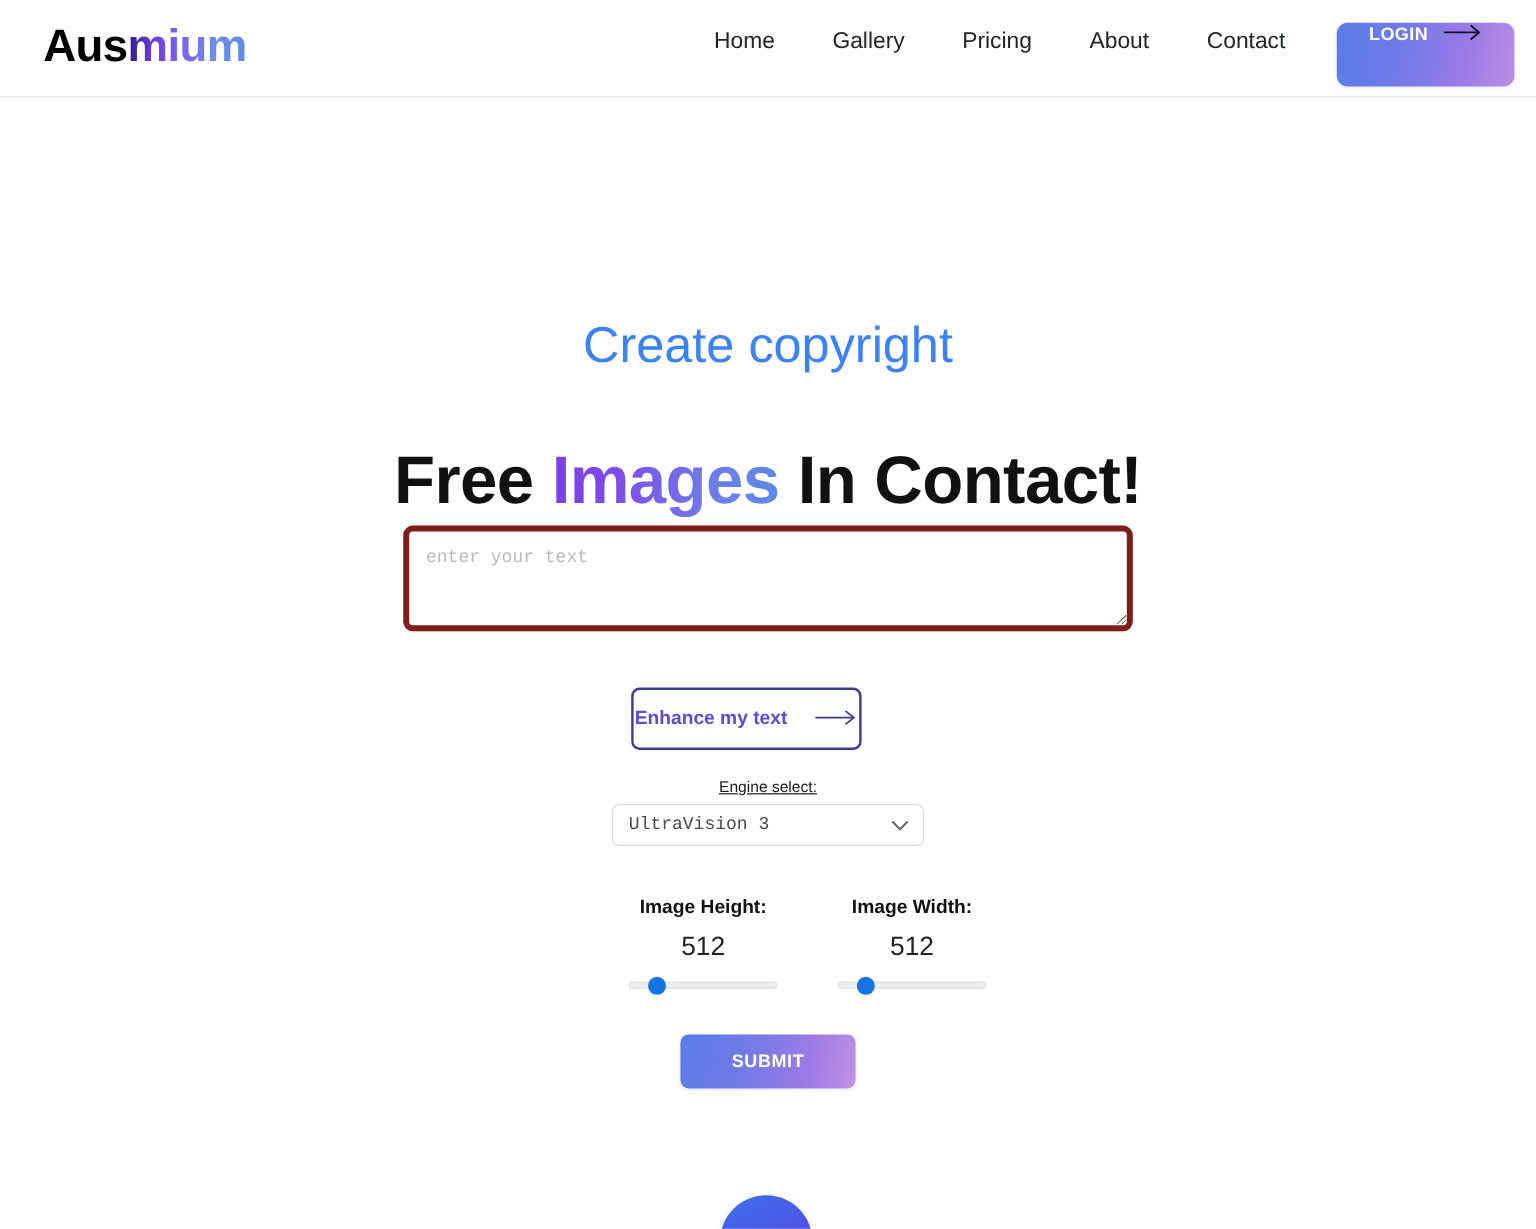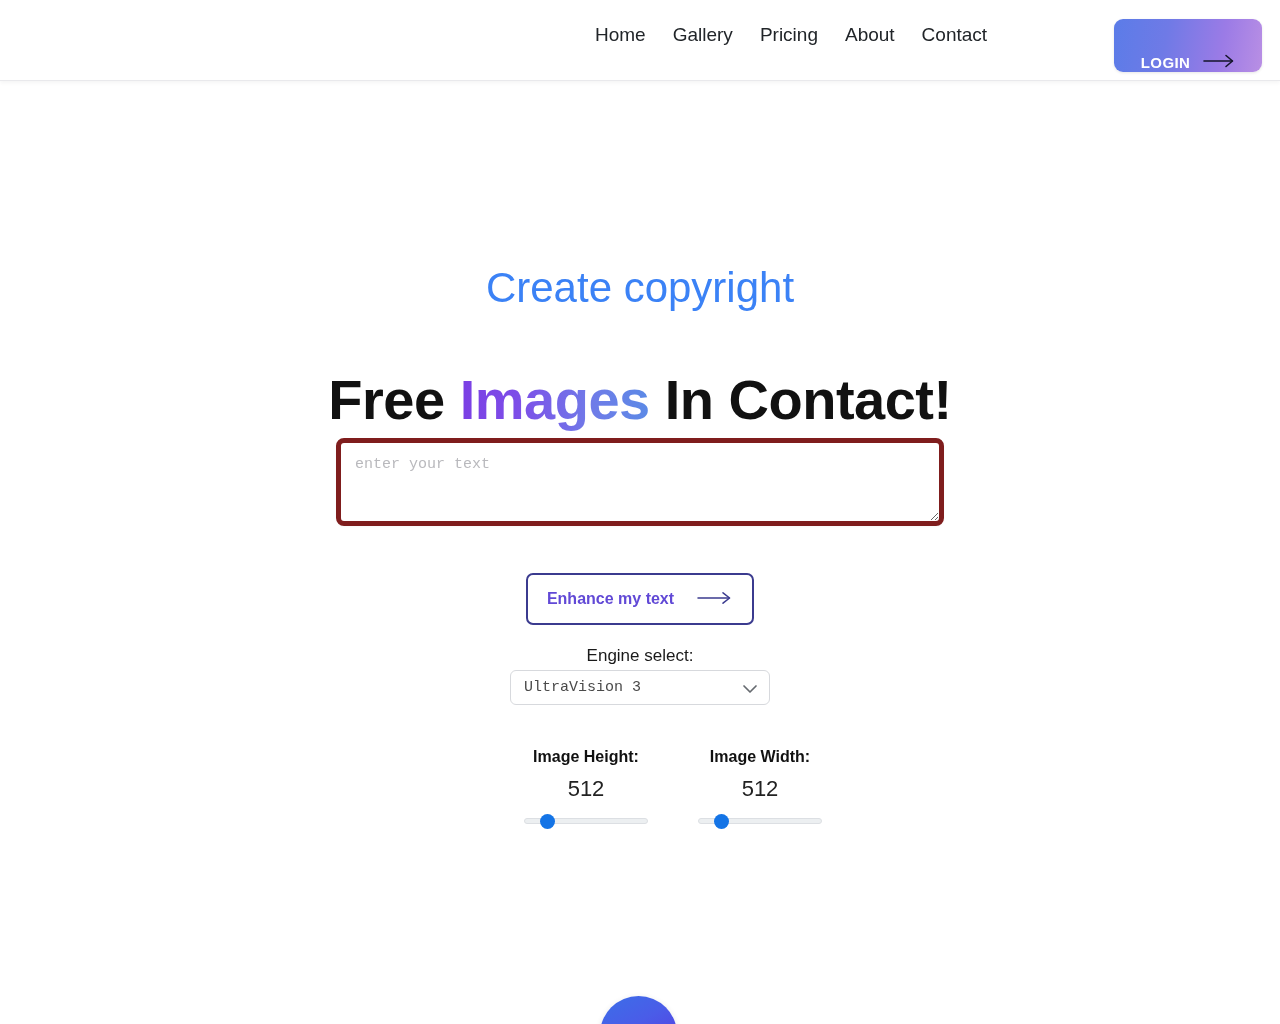--- a/index.html
+++ b/index.html
@@ -43,42 +43,42 @@
     -webkit-text-fill-color: transparent;
     color: transparent;
   }
 
   .nav {
     position: absolute;
     left: 595px;
     top: 22px;
     display: flex;
     align-items: center;
-    gap: 27px;
+    gap: 48px;
   }
   .nav a {
     color: #212529;
     font-size: 19px;
     line-height: 26px;
     text-decoration: none;
     white-space: nowrap;
   }
 
   .login-btn {
     position: absolute;
     left: 1114px;
     top: 19px;
     width: 148px;
     height: 53px;
     border: none;
     border-radius: 9px;
     background: linear-gradient(100deg, #5b7ce8 0%, #6f7ae6 35%, #9b7be6 72%, #b98fe4 100%);
     color: #ffffff;
     display: flex;
-    align-items: flex-end;
+    align-items: flex-start;
     justify-content: center;
     gap: 13px;
     cursor: pointer;
     box-shadow: 0 1px 3px rgba(0,0,0,0.10);
   }
   .login-btn .login-label {
     font-size: 15px;
     font-weight: bold;
     letter-spacing: 0.4px;
   }
@@ -141,21 +141,21 @@
     resize: both;
     outline: none;
     box-shadow: 0 1px 2px rgba(0,0,0,0.03);
   }
   .prompt-area::placeholder { color: #b9b9bd; }
 
   .enhance-btn {
     position: absolute;
     left: 526px;
     top: 492px;
-    width: 228px;
+    width: 192px;
     height: 52px;
     border: 2px solid #3b3b8f;
     border-radius: 7px;
     background: #ffffff;
     display: flex;
     align-items: center;
     justify-content: center;
     gap: 23px;
     cursor: pointer;
   }
@@ -165,23 +165,24 @@
     color: #6149d6;
     white-space: nowrap;
   }
 
   .engine-label {
     position: absolute;
     left: 0;
     top: 564px;
     width: 1280px;
     text-align: center;
-    font-size: 17px;
+    font-size: 13px;
     line-height: 22px;
     color: #1a1a1a;
+    text-decoration: underline;
   }
 
   .engine-select {
     position: absolute;
     left: 510px;
     top: 589px;
     width: 260px;
     height: 35px;
     padding: 0 24px 0 13px;
     border: 1px solid #d7d9dd;
@@ -291,20 +292,23 @@
     justify-content: center;
     cursor: pointer;
     box-shadow: 0 2px 6px rgba(0,0,0,0.12);
   }
 </style>
 </head>
 <body>
 
 <div class="header">
 
+  <div class="logo">
+    <span class="logo-dark">Aus</span><span class="logo-grad">mium</span>
+  </div>
 
   <nav class="nav">
     <a href="#">Home</a>
     <a href="#">Gallery</a>
     <a href="#">Pricing</a>
     <a href="#">About</a>
     <a href="#">Contact</a>
   </nav>
 
   <button class="login-btn">
@@ -359,20 +363,21 @@
     </div>
 
     <div class="dim-col">
       <div class="dim-title">Image Width:</div>
       <div class="dim-value">512</div>
       <input class="slider" type="range" min="256" max="2048" value="512" style="">
     </div>
 
   </div>
 
+  <button class="submit-btn">SUBMIT</button>
 
   <button class="scroll-btn">
     <span>
       <svg width="34" height="22" viewBox="0 0 34 22" fill="none" aria-hidden="true">
         <path d="M4 5L17 17L30 5" stroke="#ffffff" stroke-width="4.6" stroke-linecap="round" stroke-linejoin="round" fill="none"></path>
       </svg>
     </span>
   </button>
 
 </div>

